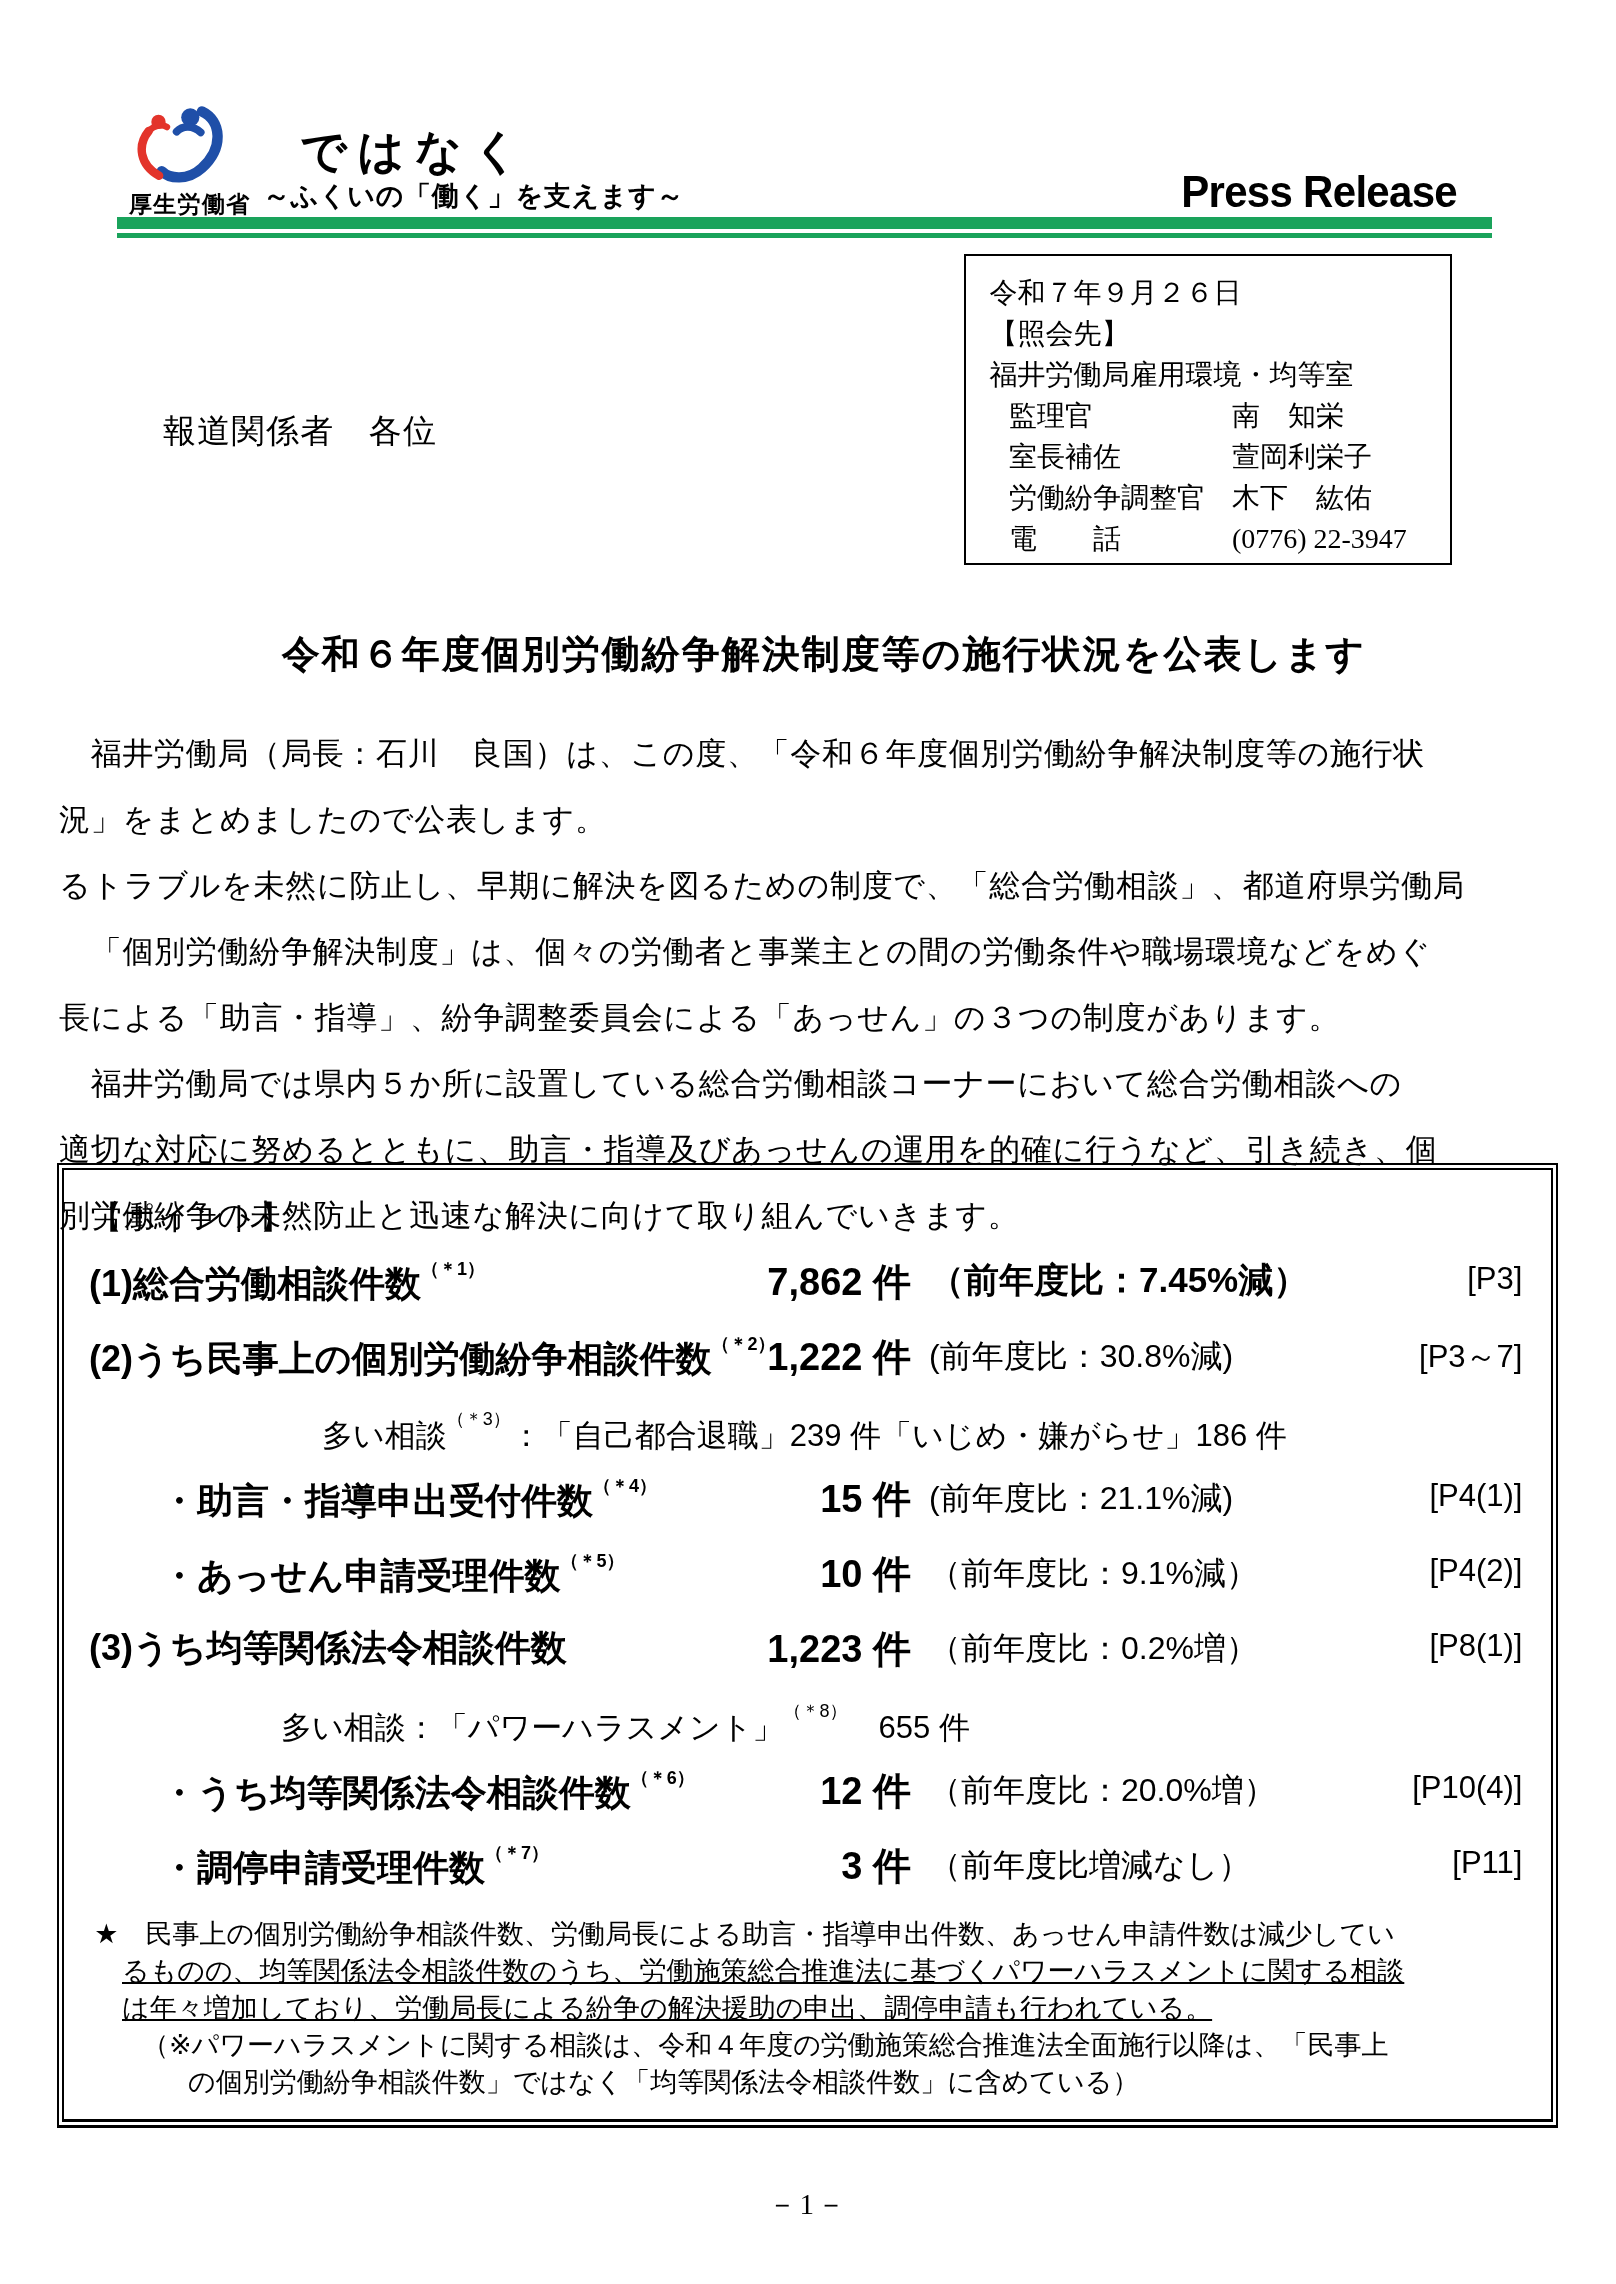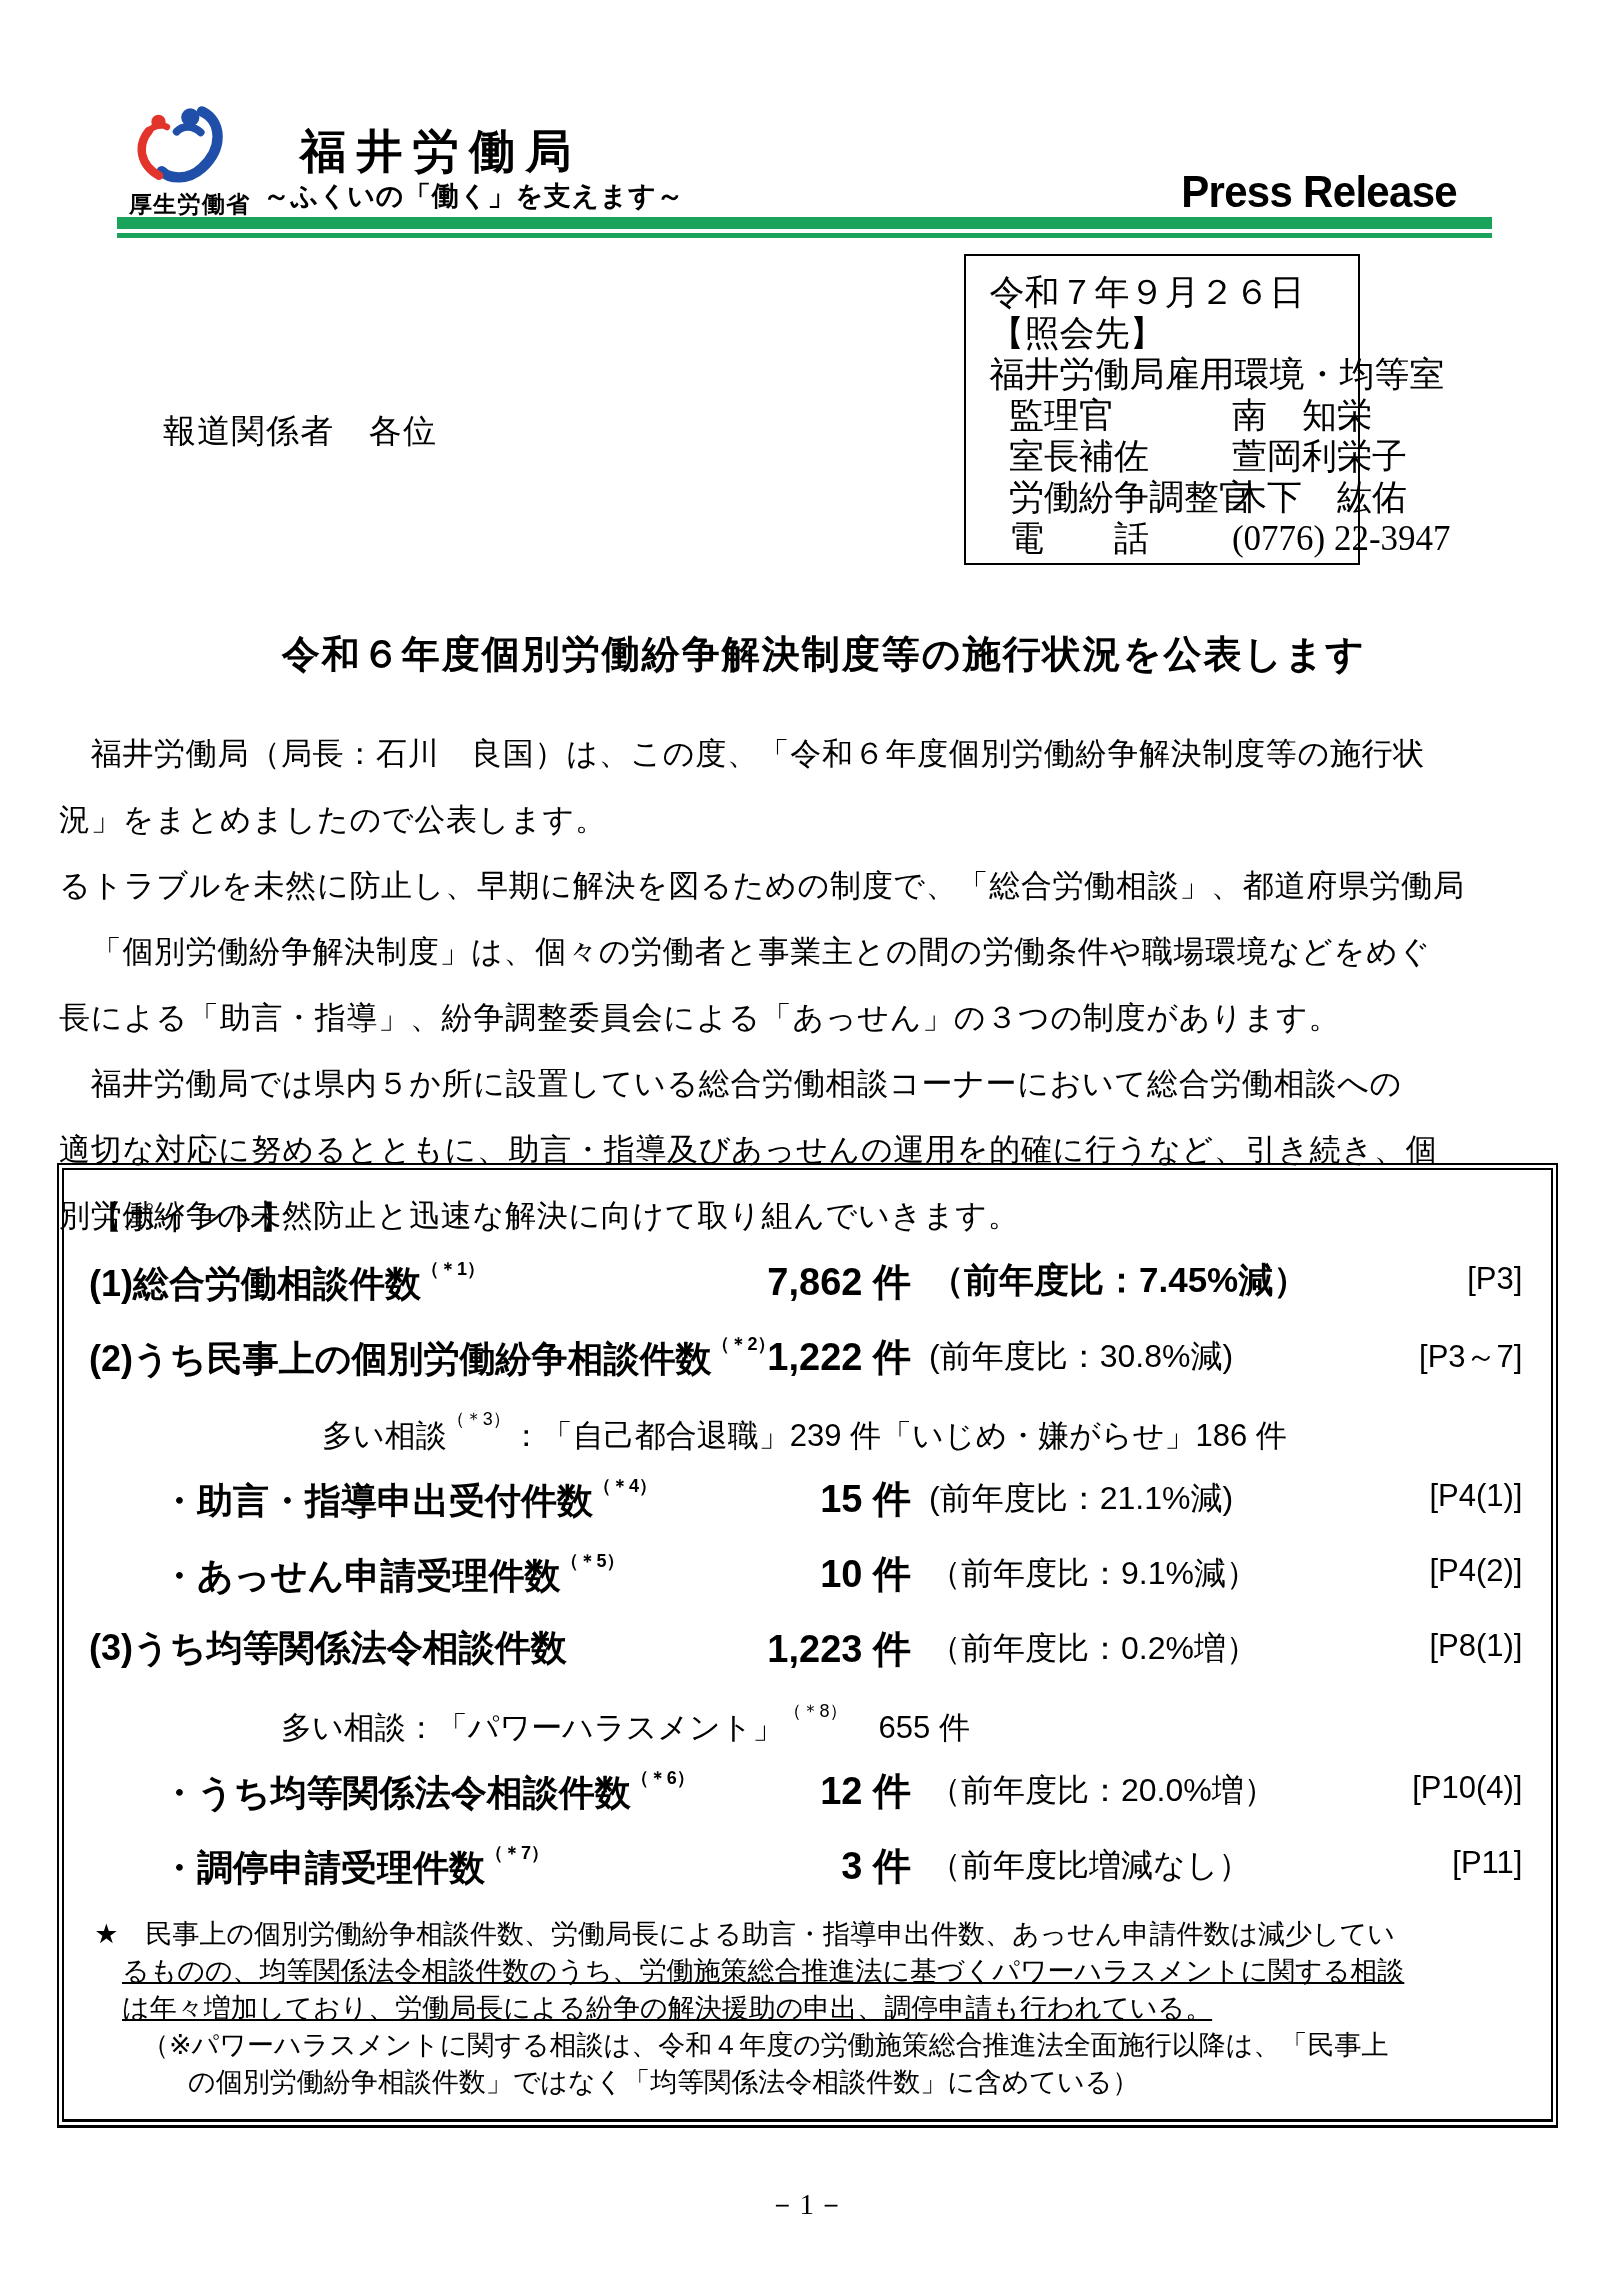--- a/index.html
+++ b/index.html
@@ -23,23 +23,23 @@
     font-weight:bold;font-size:27px;letter-spacing:0.7px;white-space:nowrap;}
   .press-release{position:absolute;right:159px;top:168px;
     font-family:"Liberation Sans","DejaVu Sans",sans-serif;
     font-weight:900;font-size:42px;letter-spacing:-0.7px;transform:scaleY(1.05);
     white-space:nowrap;}
   .green-bar-thick{position:absolute;left:117px;top:217px;width:1375px;height:12.4px;background:#1aa35b;}
   .green-bar-thin{position:absolute;left:117px;top:233px;width:1375px;height:5.2px;background:#1aa35b;}
 
   
   .addressee{position:absolute;left:163px;top:409px;font-size:33px;letter-spacing:1.3px;white-space:nowrap;}
-  .contact-box{position:absolute;left:964px;top:254px;width:396px;height:311px;
+  .contact-box{position:absolute;left:964px;top:254px;width:488px;height:311px;
     border:2.6px solid #000;box-sizing:border-box;padding:15.6px 17px 0 23.4px;
-    font-size:35px;line-height:41px;}
+    font-size:28px;line-height:41px;}
   .contact-box .line{white-space:nowrap;}
   .contact-row{display:flex;white-space:nowrap;padding-left:19.5px;}
   .contact-row .role{width:223px;flex:none;}
 
   
   .doc-title{position:absolute;left:16px;top:629px;width:1616px;text-align:center;
     font-family:"Liberation Sans","DejaVu Sans",sans-serif;
     font-weight:bold;font-size:38px;letter-spacing:2px;white-space:nowrap;}
   .body-text{position:absolute;left:59px;top:721px;width:1504px;
     font-size:31px;line-height:66px;letter-spacing:0.7px;}
@@ -85,21 +85,21 @@
     <circle cx="82" cy="19" r="14" fill="#1f4fa8"></circle>
     <path d="M100 10 C130 24 134 66 100 97 C78 117 50 114 38 102" fill="none" stroke="#1f4fa8" stroke-width="16" stroke-linecap="round"></path>
     <path d="M98 42 C86 31 70 31 61 41" fill="none" stroke="#1f4fa8" stroke-width="12" stroke-linecap="round"></path>
 
     <circle cx="33" cy="26" r="11" fill="#e3342b"></circle>
     <path d="M18 40 C0 62 4 92 34 109" fill="none" stroke="#e3342b" stroke-width="13" stroke-linecap="round"></path>
     <path d="M18 40 C27 31 38 29 46 34" fill="none" stroke="#e3342b" stroke-width="10" stroke-linecap="round"></path>
   </svg>
 </div>
 <div class="ministry gothic">厚生労働省</div>
-<div class="org-name">福井労働局</div>
+<div class="org-name">ではなく</div>
 <div class="tagline">～ふくいの「働く」を支えます～</div>
 <div class="press-release">Press Release</div>
 <div class="green-bar-thick"></div>
 <div class="green-bar-thin"></div>
 
 <div class="addressee">報道関係者　各位</div>
 
 <div class="contact-box">
   <div class="line">令和７年９月２６日</div>
   <div class="line">【照会先】</div>

